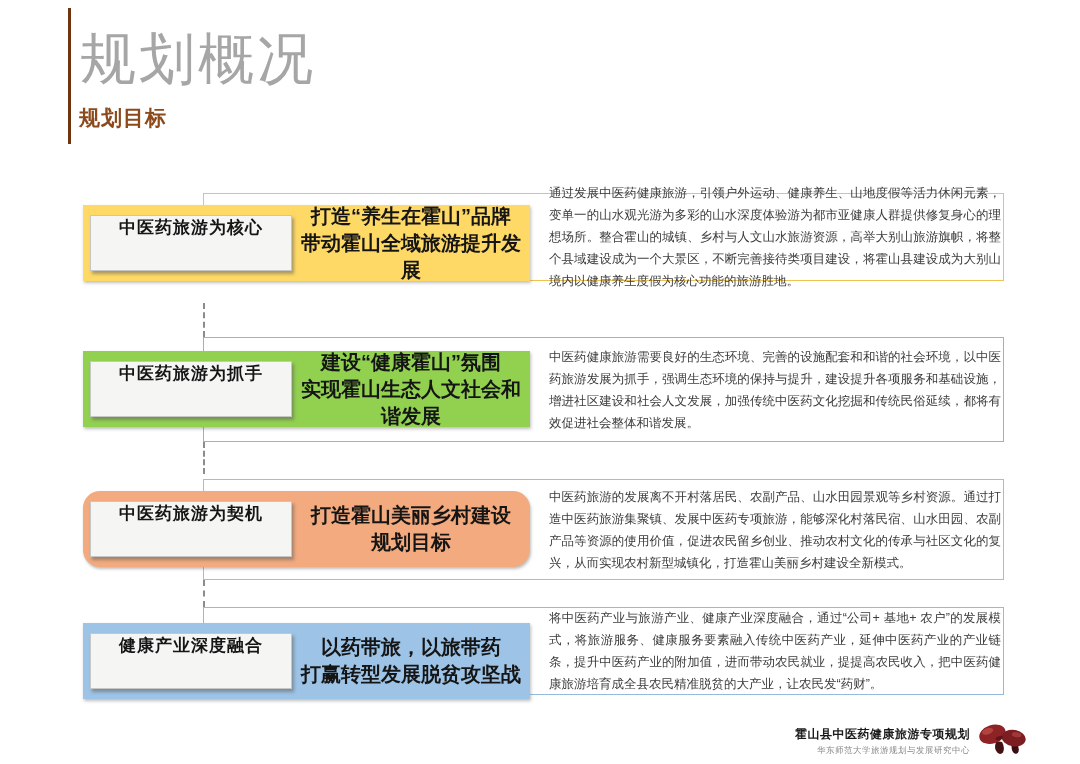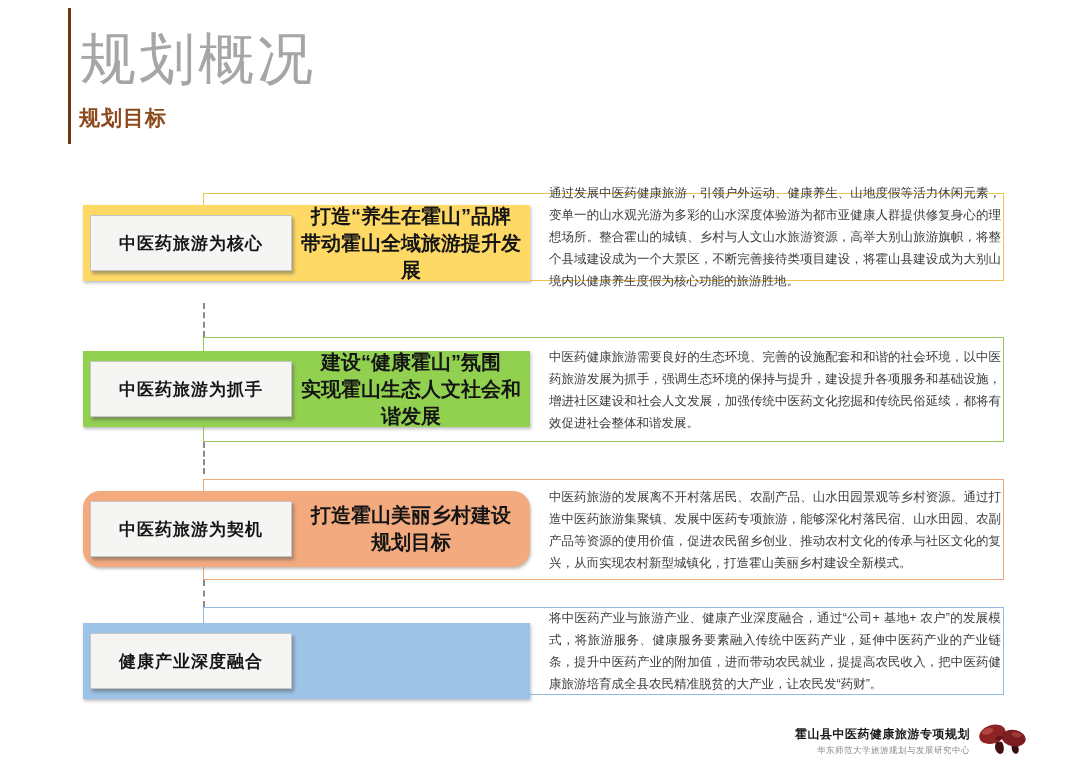--- a/index.html
+++ b/index.html
@@ -18,21 +18,21 @@
   .r1{top:193px;} .r2{top:337px;} .r3{top:479px;} .r4{top:607px;}
   .goal-box{position:absolute;left:203px;width:801px;background:#ffffff;border:1px solid #cccccc;box-sizing:border-box;}
   .r1 .goal-box{height:88px;} .r2 .goal-box{height:105px;} .r3 .goal-box{height:101px;} .r4 .goal-box{height:88px;}
   .goal-paragraph{position:absolute;left:345px;width:452px;top:50%;transform:translateY(-50%);
     margin:0;font-size:12.5px;line-height:22px;text-align:justify;color:#3b3b3b;}
   .goal-bar{position:absolute;left:83px;width:447px;height:76px;
     box-shadow:1px 2px 3px rgba(110,110,110,.45);}
   .r1 .goal-bar{top:12px;} .r2 .goal-bar{top:14px;} .r3 .goal-bar{top:12px;} .r4 .goal-bar{top:16px;}
   .goal-label-box{position:absolute;left:7px;top:10px;width:202px;height:56px;background:#f5f5f3;
     border:1px solid #c6c6c6;box-shadow:2px 3px 3px rgba(90,90,90,.5);
-    display:flex;align-items:center;justify-content:center;box-sizing:border-box;}
+    display:flex;justify-content:center;box-sizing:border-box;}
   .goal-label{font-size:17px;font-weight:bold;color:#151515;letter-spacing:1px;}
   .goal-headline{position:absolute;left:213px;right:4px;top:50%;transform:translateY(-50%);
     text-align:center;font-weight:bold;font-size:20px;line-height:27px;color:#151515;}
   .connector{position:absolute;left:203px;width:0;border-left:2px dashed #8c8c8c;}
   .r1 .connector{top:110px;height:34px;}
   .r2 .connector{top:105px;height:32px;}
   .r3 .connector{top:101px;height:27px;}
   
   .footer-text{position:absolute;right:110px;top:726px;text-align:right;}
   .footer-title{font-size:12px;font-weight:bold;color:#1a1a1a;letter-spacing:.5px;}
@@ -99,20 +99,24 @@
   </section>
 
   <section class="goal-row r4">
     <div class="goal-box" style="border-color: rgb(148, 187, 223);">
       <p class="goal-paragraph">将中医药产业与旅游产业、健康产业深度融合，通过“公司+ 基地+ 农户”的发展模式，将旅游服务、健康服务要素融入传统中医药产业，延伸中医药产业的产业链条，提升中医药产业的附加值，进而带动农民就业，提提高农民收入，把中医药健康旅游培育成全县农民精准脱贫的大产业，让农民发“药财”。</p>
     </div>
     <div class="goal-bar" style="background: rgb(157, 195, 230);">
       <div class="goal-label-box">
         <span class="goal-label">健康产业深度融合</span>
       </div>
+      <div class="goal-headline">
+        <div>以药带旅，以旅带药</div>
+        <div>打赢转型发展脱贫攻坚战</div>
+      </div>
     </div>
 
   </section>
 
   <footer>
     <div class="footer-text">
       <div class="footer-title">霍山县中医药健康旅游专项规划</div>
       <div class="footer-subtitle">华东师范大学旅游规划与发展研究中心</div>
     </div>
     <svg class="footer-logo" viewBox="0 0 60 38" aria-hidden="true">

